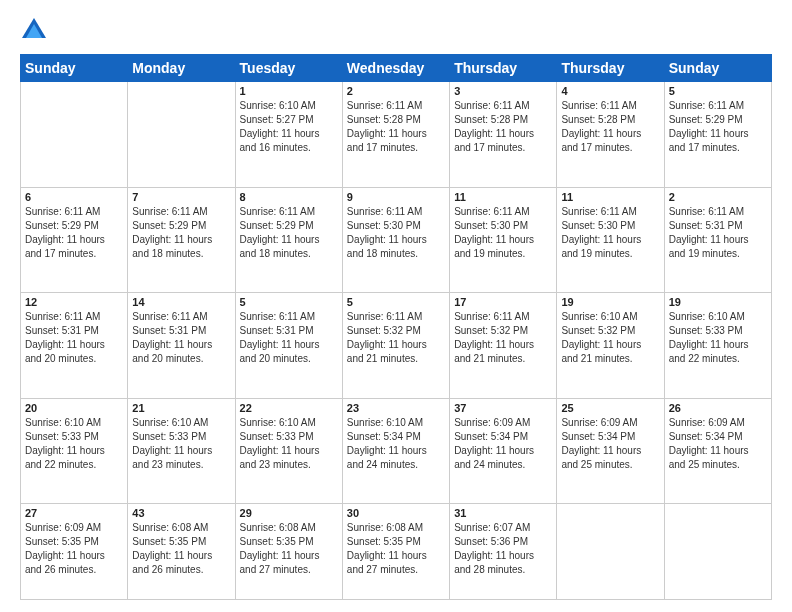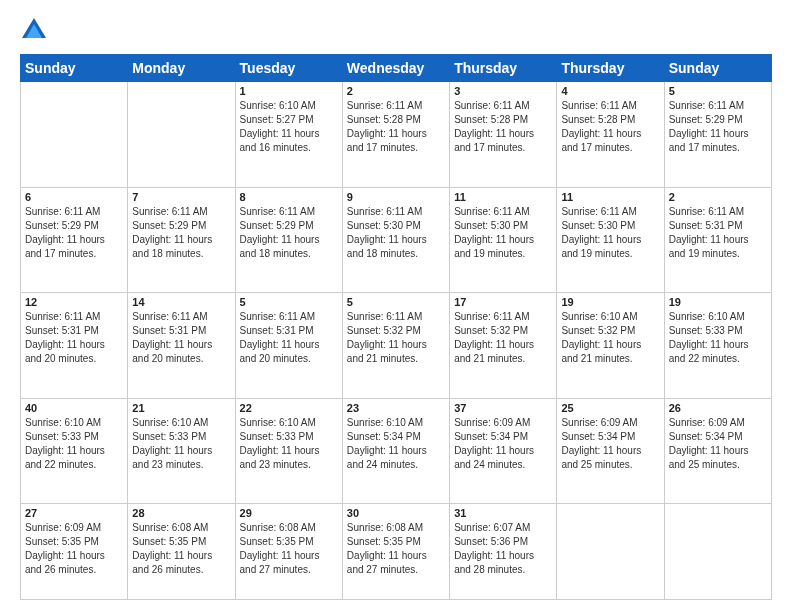--- a/index.html
+++ b/index.html
@@ -216,21 +216,21 @@
             <span class="day-num">19</span>
             <div class="day-info">Sunrise: 6:10 AM<br>Sunset: 5:32 PM<br>Daylight: 11 hours and 21 minutes.</div>
           </td>
           <td>
             <span class="day-num">19</span>
             <div class="day-info">Sunrise: 6:10 AM<br>Sunset: 5:33 PM<br>Daylight: 11 hours and 22 minutes.</div>
           </td>
         </tr>
         <tr>
           <td>
-            <span class="day-num">40</span>
+            <span class="day-num">20</span>
             <div class="day-info">Sunrise: 6:10 AM<br>Sunset: 5:33 PM<br>Daylight: 11 hours and 22 minutes.</div>
           </td>
           <td>
             <span class="day-num">21</span>
             <div class="day-info">Sunrise: 6:10 AM<br>Sunset: 5:33 PM<br>Daylight: 11 hours and 23 minutes.</div>
           </td>
           <td>
             <span class="day-num">22</span>
             <div class="day-info">Sunrise: 6:10 AM<br>Sunset: 5:33 PM<br>Daylight: 11 hours and 23 minutes.</div>
           </td>
@@ -250,21 +250,21 @@
             <span class="day-num">26</span>
             <div class="day-info">Sunrise: 6:09 AM<br>Sunset: 5:34 PM<br>Daylight: 11 hours and 25 minutes.</div>
           </td>
         </tr>
         <tr>
           <td>
             <span class="day-num">27</span>
             <div class="day-info">Sunrise: 6:09 AM<br>Sunset: 5:35 PM<br>Daylight: 11 hours and 26 minutes.</div>
           </td>
           <td>
-            <span class="day-num">28</span>
+            <span class="day-num">43</span>
             <div class="day-info">Sunrise: 6:08 AM<br>Sunset: 5:35 PM<br>Daylight: 11 hours and 26 minutes.</div>
           </td>
           <td>
             <span class="day-num">29</span>
             <div class="day-info">Sunrise: 6:08 AM<br>Sunset: 5:35 PM<br>Daylight: 11 hours and 27 minutes.</div>
           </td>
           <td>
             <span class="day-num">30</span>
             <div class="day-info">Sunrise: 6:08 AM<br>Sunset: 5:35 PM<br>Daylight: 11 hours and 27 minutes.</div>
           </td>

